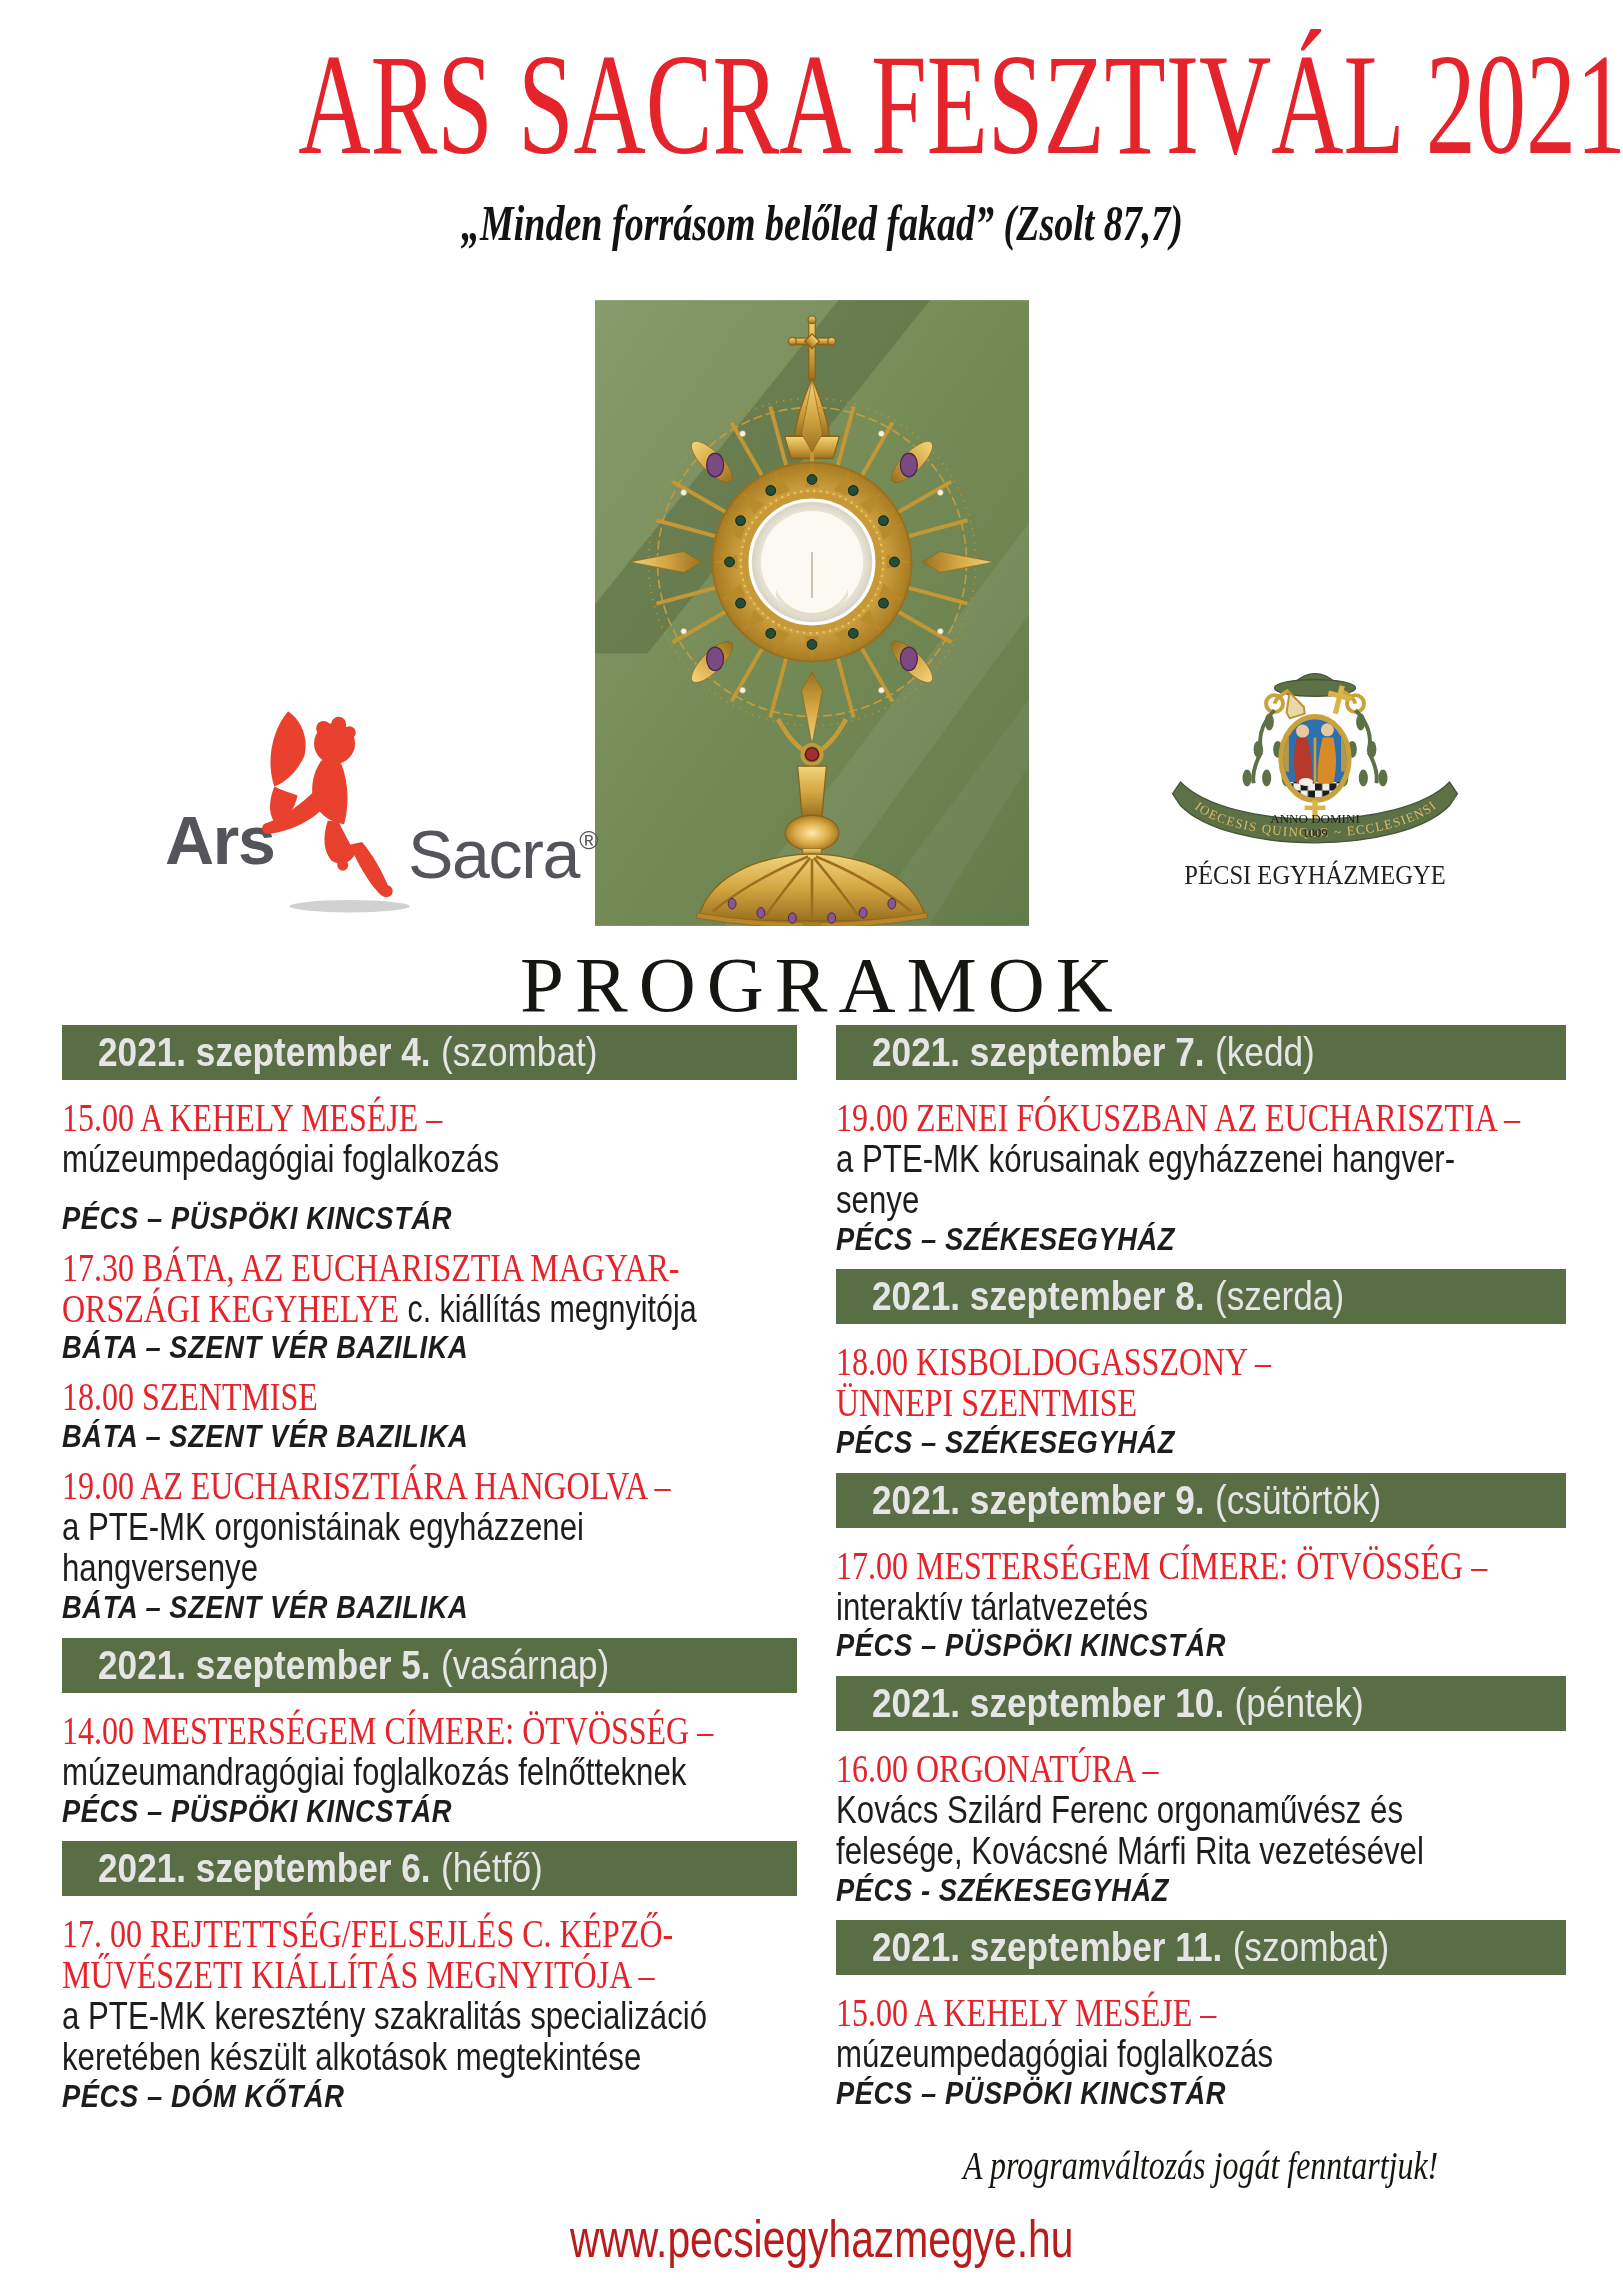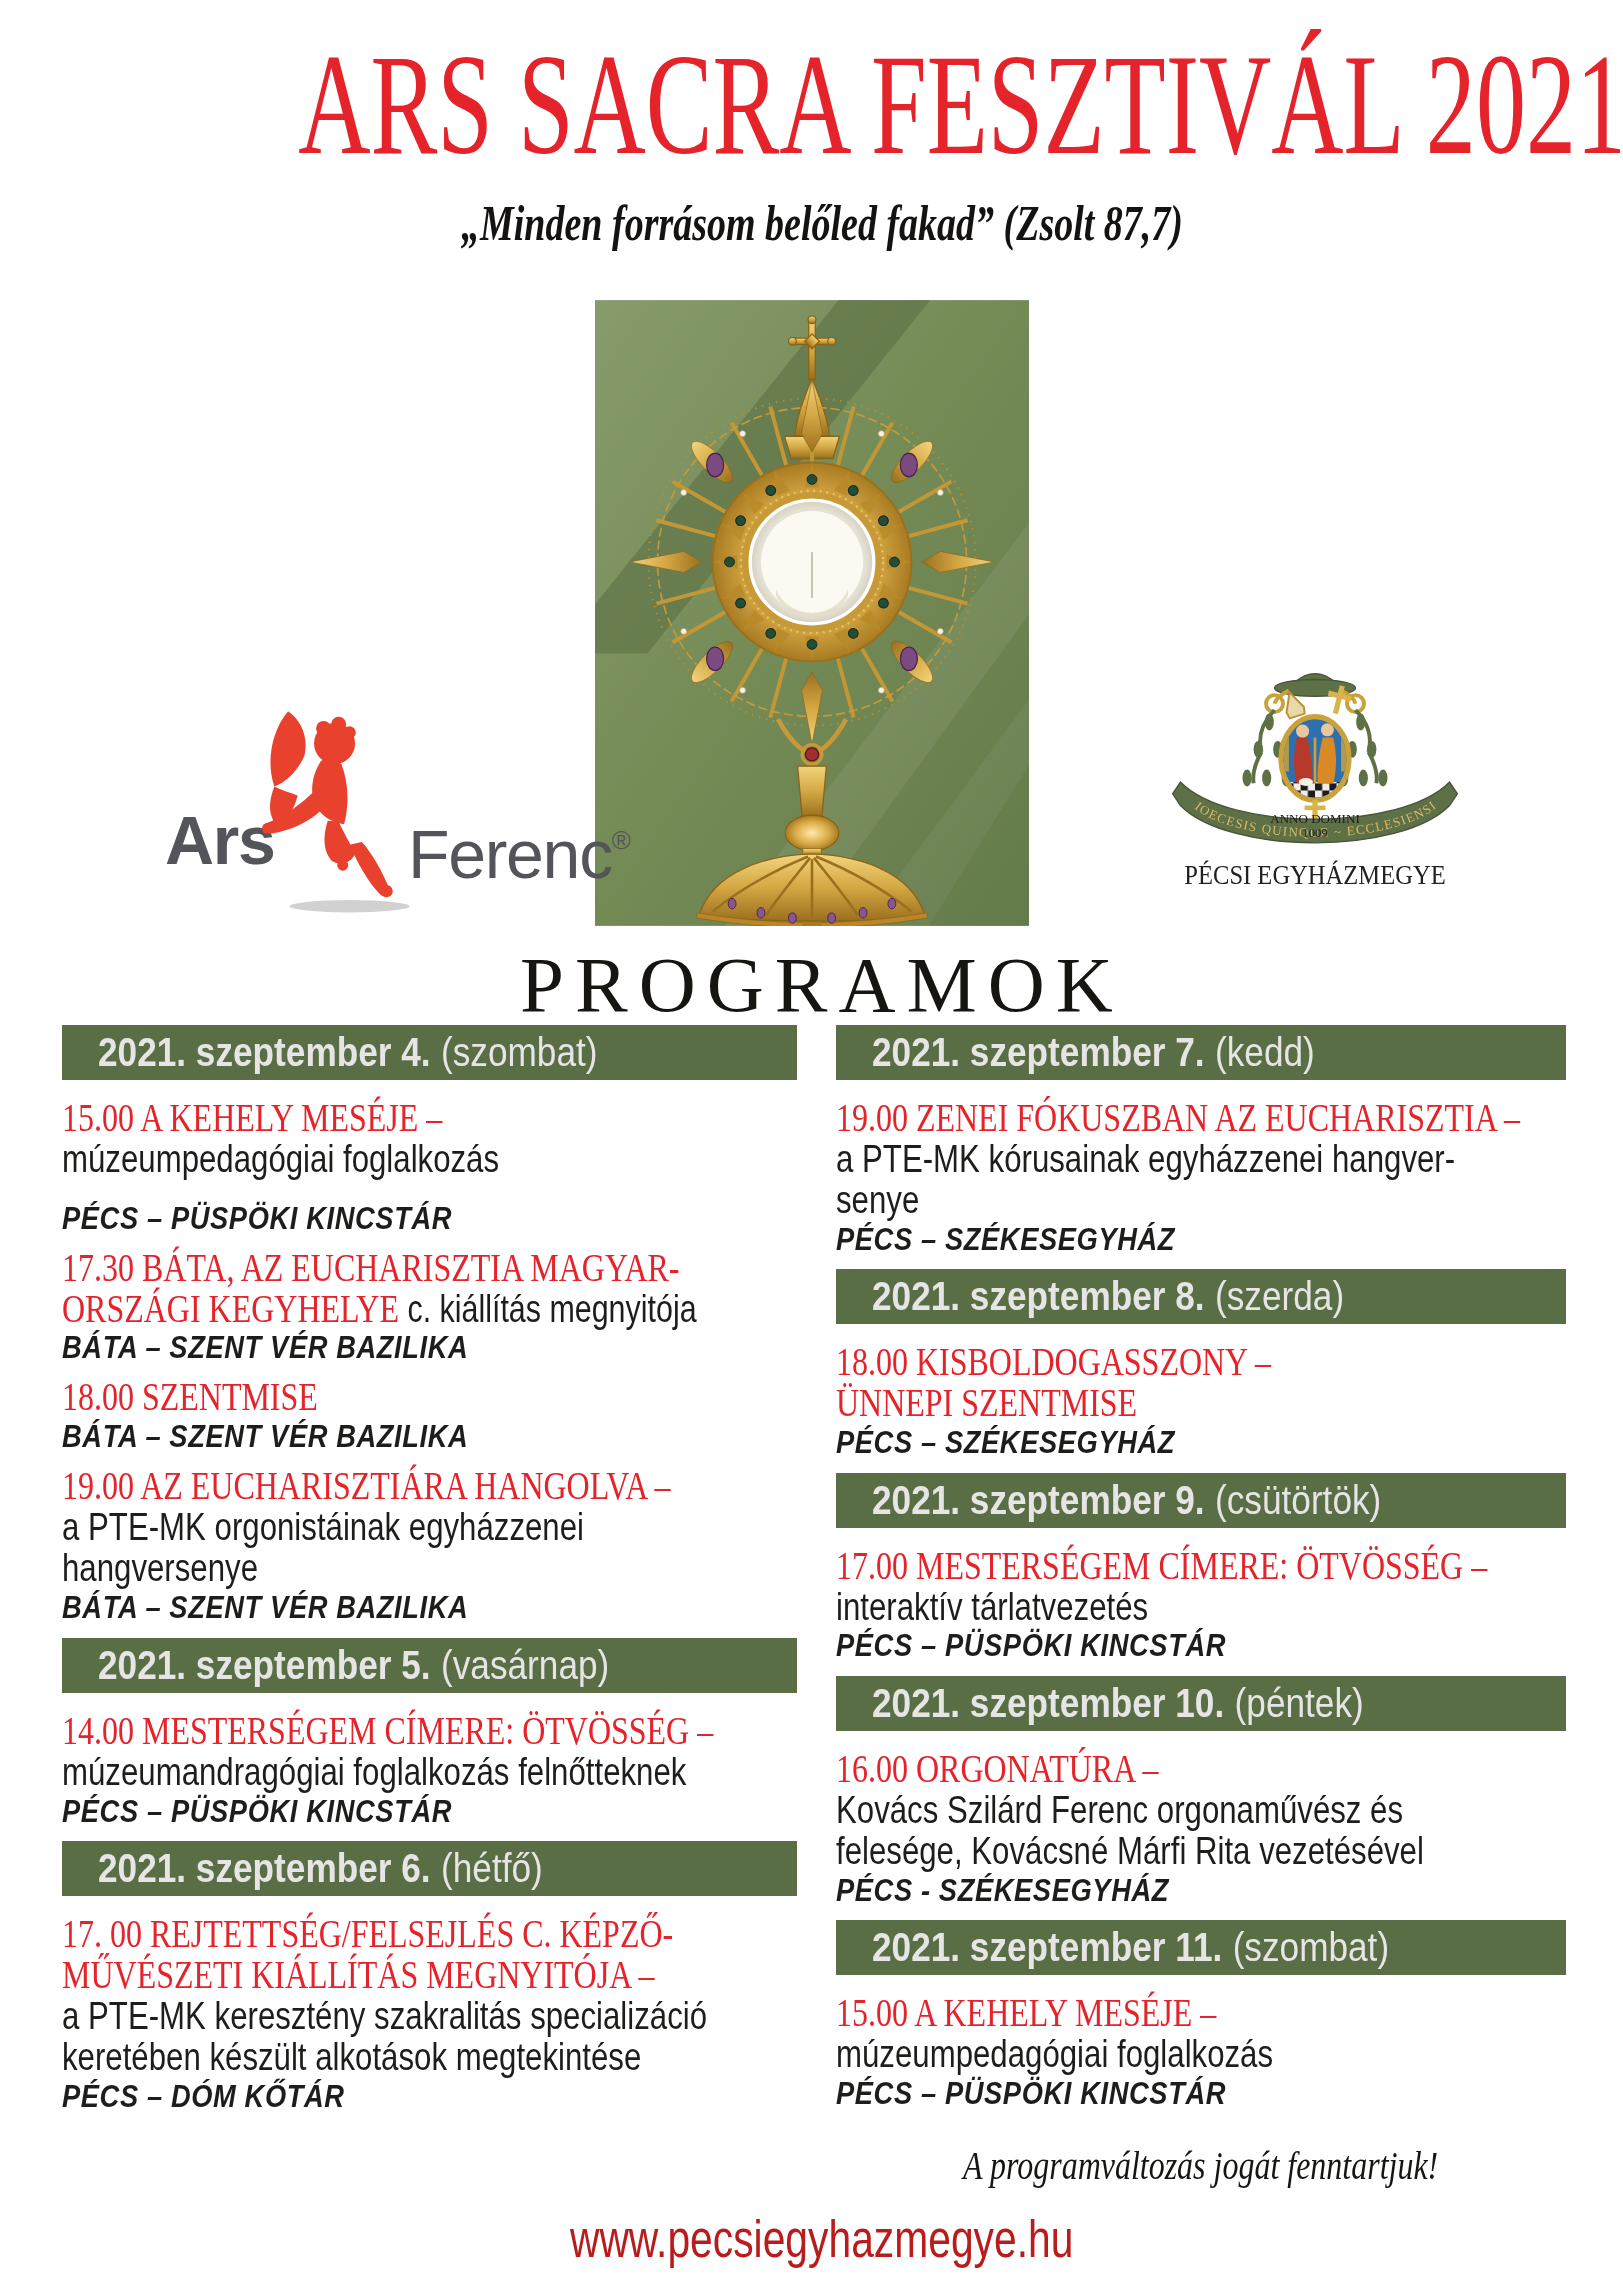--- a/index.html
+++ b/index.html
@@ -256,21 +256,21 @@
           <circle cx="150" cy="36" r="9"></circle>
         <path d="M 108,78 C 96,96 92,118 98,140 C 110,160 126,168 142,170 C 150,140 148,108 138,82 C 128,74 116,72 108,78 Z"></path>
         <path d="M 100,120 C 80,140 56,158 30,168 C 24,174 26,182 34,184 C 62,180 92,166 110,148 Z"></path>
         <circle cx="30" cy="176" r="8"></circle>
         <path d="M 118,165 C 110,190 112,210 124,224 C 138,232 152,226 158,214 C 150,196 140,180 134,166 Z"></path>
         <circle cx="140" cy="230" r="8"></circle>
         <path d="M 150,200 C 162,228 176,252 192,270 C 200,280 210,276 208,264 C 198,240 184,214 168,196 Z"></path>
         <circle cx="204" cy="268" r="9"></circle>
       </g>
     </svg>
-    <span class="word sacra"><span>Ferenc</span><span class="reg">®</span></span>
+    <span class="word sacra"><span>Sacra</span><span class="reg">®</span></span>
   </div>
 
   <div class="logo-dio">
     <svg viewBox="0 0 440 372">
       <defs>
         <clipPath id="shieldClip">
             <ellipse cx="220" cy="160" rx="48" ry="60"></ellipse>
           </clipPath>
         <pattern id="chk" width="22" height="22" patternUnits="userSpaceOnUse">
           <rect width="22" height="22" fill="#efeeea"></rect>

